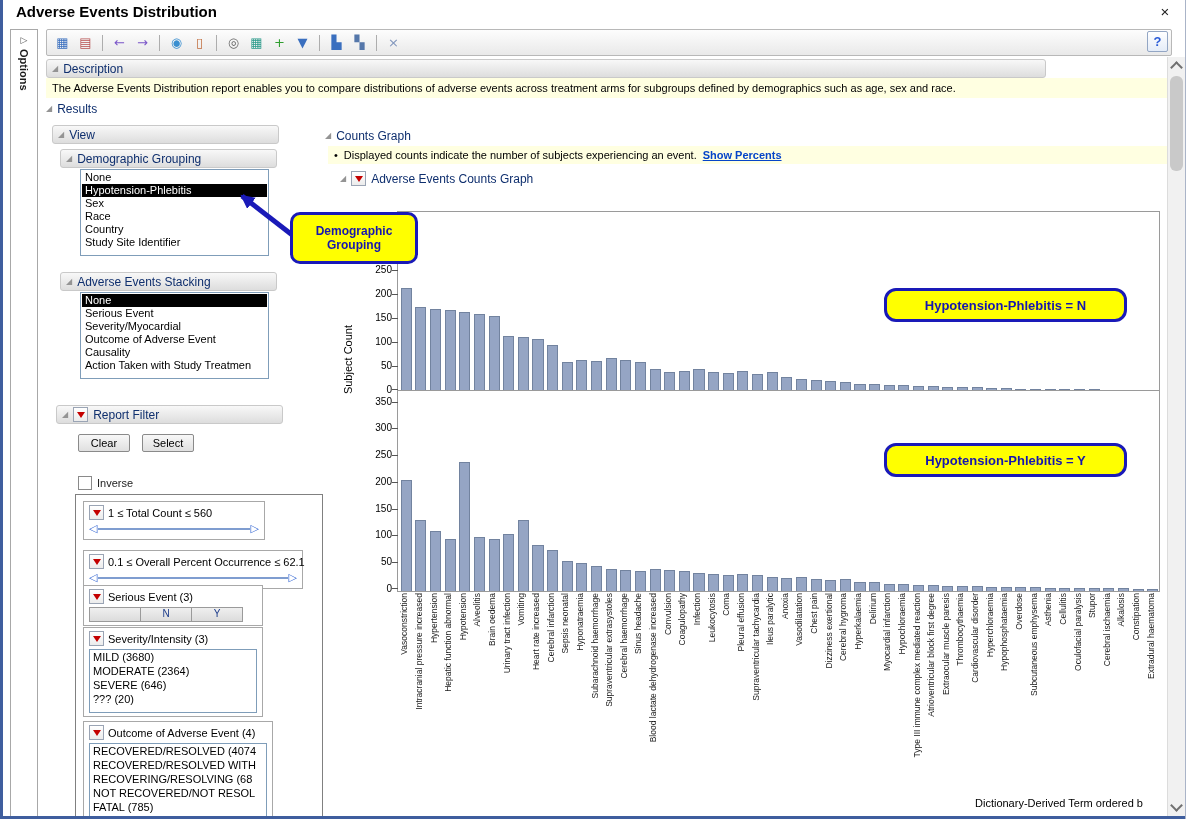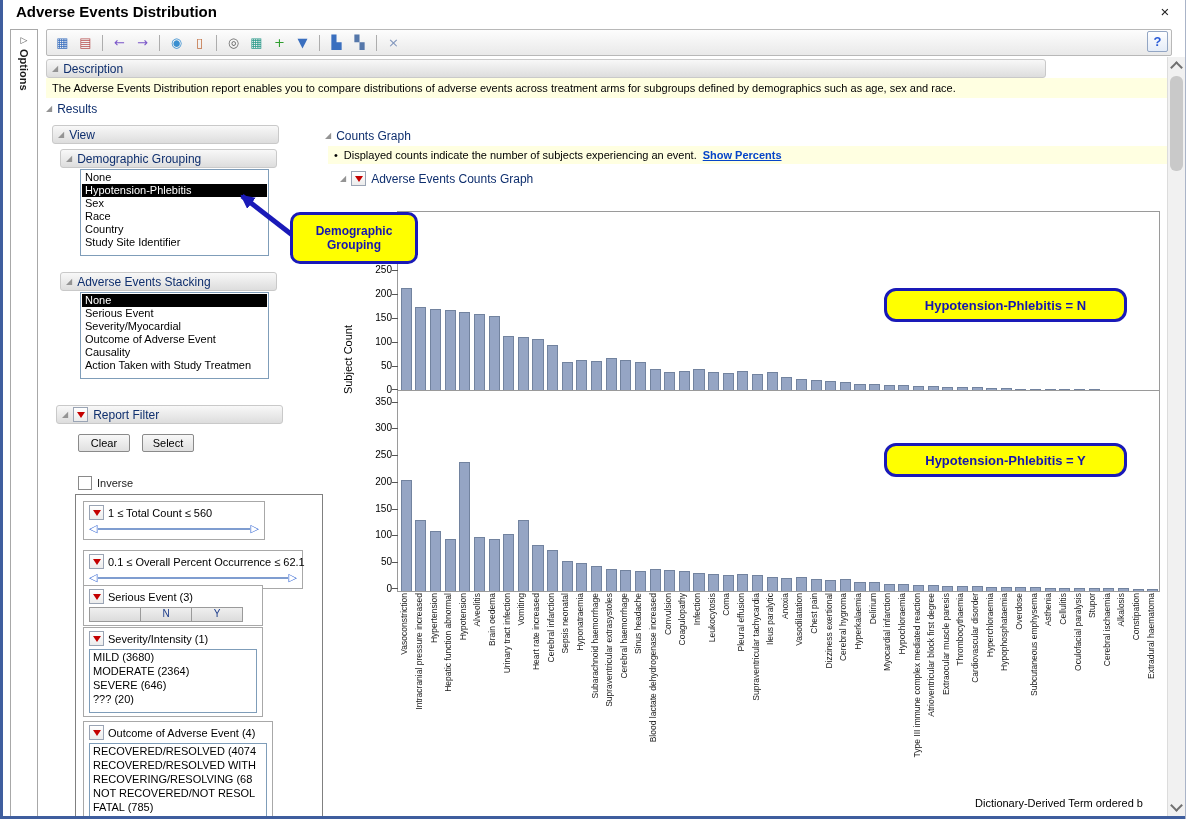--- a/index.html
+++ b/index.html
@@ -235,21 +235,21 @@
         <div class="seg"></div>
         <div class="seg">N</div>
         <div class="seg">Y</div>
       </div>
   </div>
   <div class="fbox" style="top:132px;width:168px;">
     <div class="flabel-row">
       <span class="rt-btn">
           <span class="rt-tri"></span>
         </span>
-      <span>Severity/Intensity (1)</span>
+      <span>Severity/Intensity (3)</span>
     </div>
     <div id="severity-list" class="inner-list" style="height:62px;">
         <div class="list-row">MILD (3680)</div>
         <div class="list-row">MODERATE (2364)</div>
         <div class="list-row">SEVERE (646)</div>
         <div class="list-row">??? (20)</div>
       </div>
   </div>
   <div class="fbox" style="top:226px;width:178px;">
     <div class="flabel-row">

